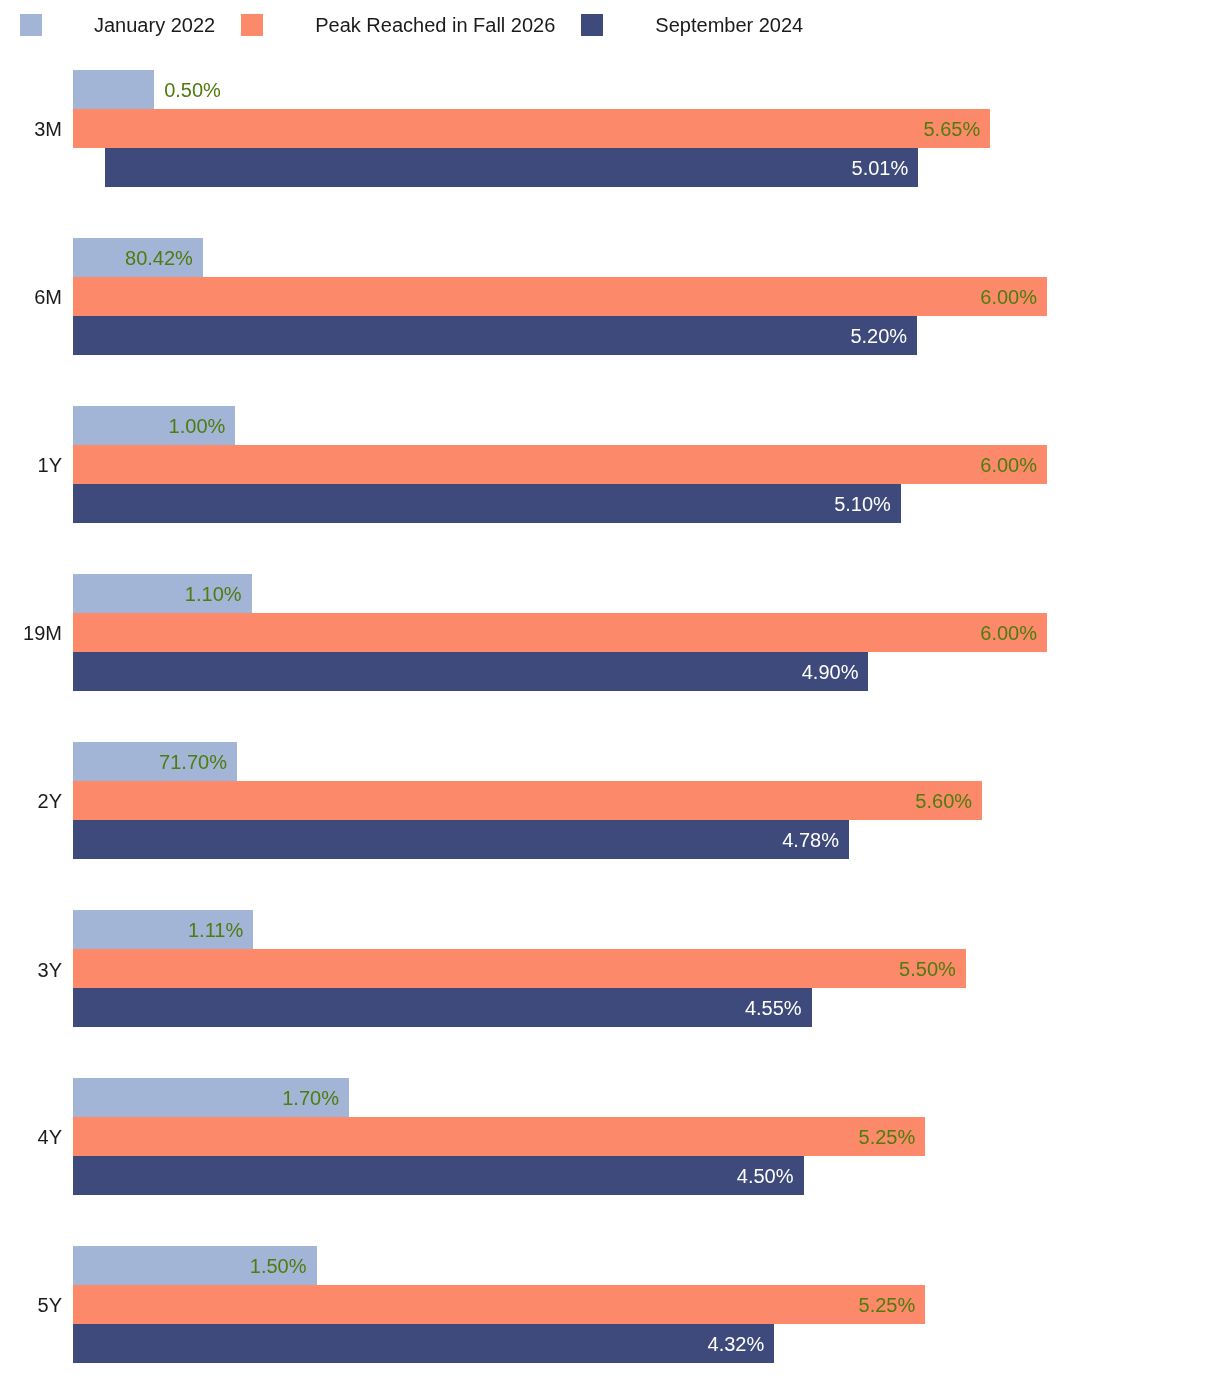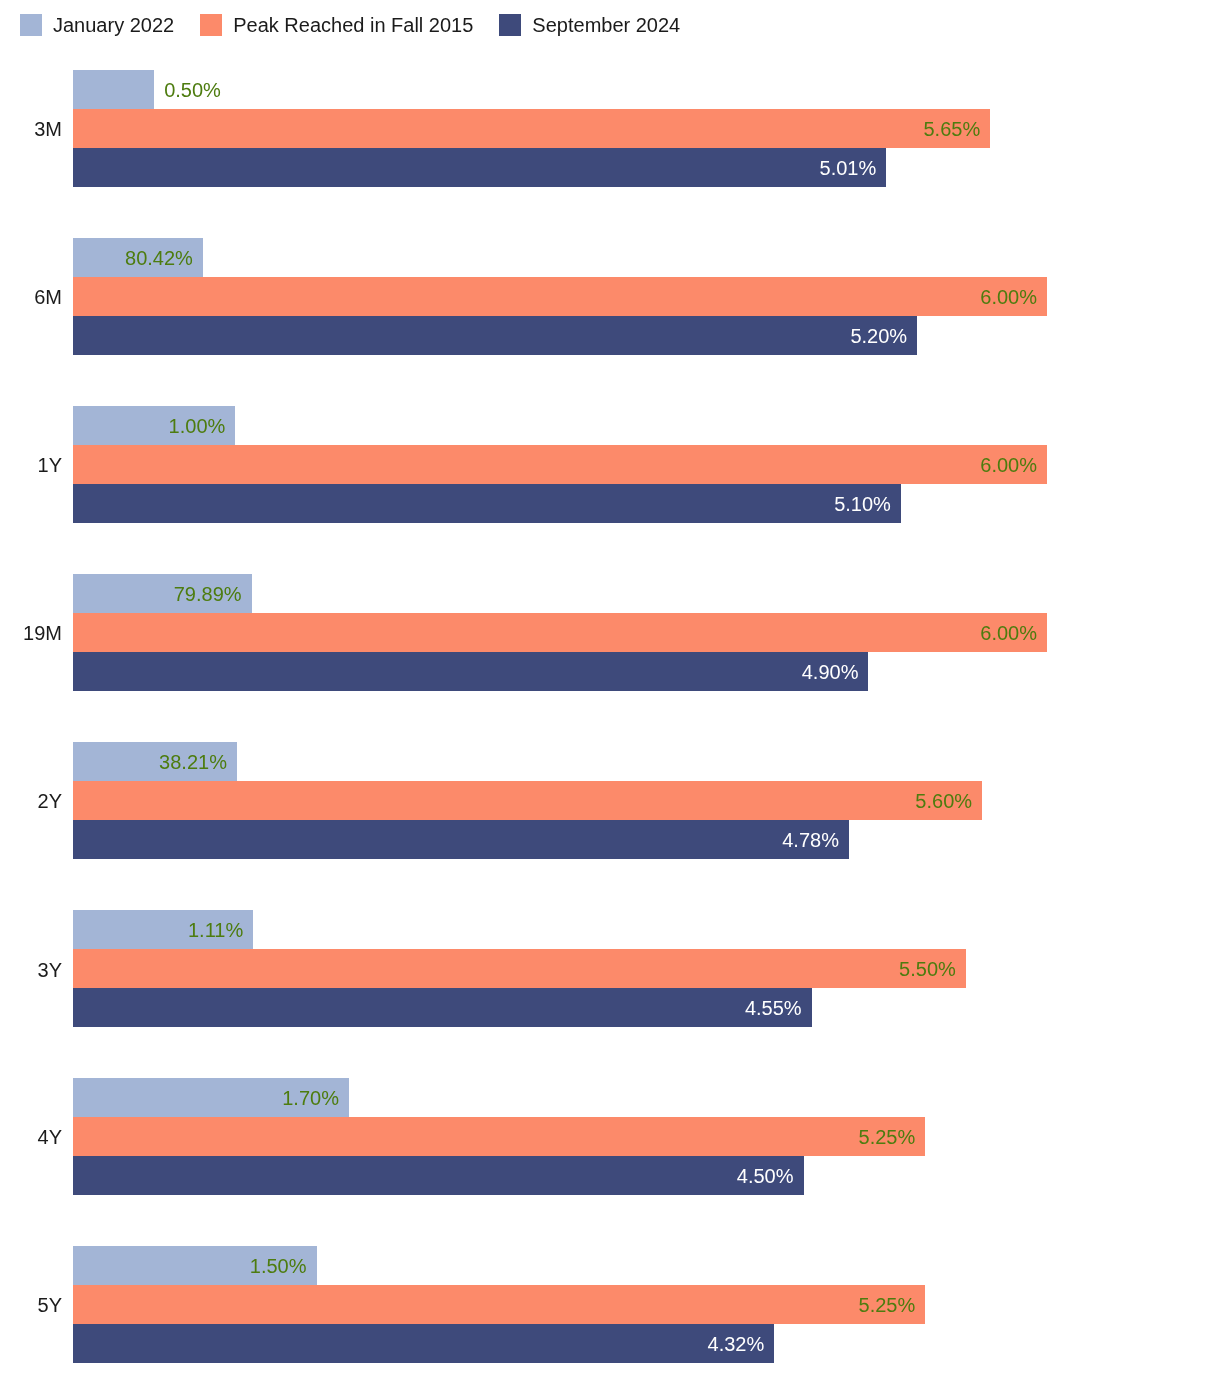--- a/index.html
+++ b/index.html
@@ -23,20 +23,21 @@
     top: 12px;
     height: 26px;
     display: flex;
     align-items: center;
     gap: 0px;
   }
   .legend-item {
     display: flex;
     align-items: center;
     margin-right: 26px;
+    gap: 41px;
   }
   .legend-swatch {
     width: 22px;
     height: 22px;
     flex: 0 0 22px;
     margin-right: 11px;
   }
   .legend-label {
     font-size: 20px;
     line-height: 22px;
@@ -100,40 +101,40 @@
 </head>
 <body>
 
 <div id="legend">
     <div class="legend-item">
       <span class="legend-swatch" style="background: rgb(163, 181, 214);"></span>
       <span class="legend-label">January 2022</span>
     </div>
     <div class="legend-item">
       <span class="legend-swatch" style="background: rgb(252, 138, 106);"></span>
-      <span class="legend-label">Peak Reached in Fall 2015</span>
+      <span class="legend-label">Peak Reached in Fall 2026</span>
     </div>
     <div class="legend-item">
       <span class="legend-swatch" style="background: rgb(62, 74, 123);"></span>
       <span class="legend-label">September 2024</span>
     </div>
   </div>
 
 <div id="plot">
     <div class="group" style="top: 70px; height: 117px;">
       <div class="cat-label" style="top: 48.5px;">3M</div>
       <div class="bar-row" style="top: 0px; width: 81.1667px;">
         <div class="bar" style="width: 81.1667px; background: rgb(163, 181, 214);"></div>
         <div class="bar-value outside v-dark">0.50%</div>
       </div>
       <div class="bar-row" style="top: 39px; width: 917.183px;">
         <div class="bar" style="width: 917.183px; background: rgb(252, 138, 106);"></div>
         <div class="bar-value inside v-dark">5.65%</div>
       </div>
-      <div class="bar-row" style="top: 78px; width: 813.29px;">
+      <div class="bar-row" style="top: 78px; width: 813.29px; margin-left: 32px;">
         <div class="bar" style="width: 813.29px; background: rgb(62, 74, 123);"></div>
         <div class="bar-value inside v-light">5.01%</div>
       </div>
     </div>
     <div class="group" style="top: 238px; height: 117px;">
       <div class="cat-label" style="top: 48.5px;">6M</div>
       <div class="bar-row" style="top: 0px; width: 129.867px;">
         <div class="bar" style="width: 129.867px; background: rgb(163, 181, 214);"></div>
         <div class="bar-value inside v-dark">80.42%</div>
       </div>
@@ -158,36 +159,36 @@
       </div>
       <div class="bar-row" style="top: 78px; width: 827.9px;">
         <div class="bar" style="width: 827.9px; background: rgb(62, 74, 123);"></div>
         <div class="bar-value inside v-light">5.10%</div>
       </div>
     </div>
     <div class="group" style="top: 574px; height: 117px;">
       <div class="cat-label" style="top: 48.5px;">19M</div>
       <div class="bar-row" style="top: 0px; width: 178.567px;">
         <div class="bar" style="width: 178.567px; background: rgb(163, 181, 214);"></div>
-        <div class="bar-value inside v-dark">79.89%</div>
+        <div class="bar-value inside v-dark">1.10%</div>
       </div>
       <div class="bar-row" style="top: 39px; width: 974px;">
         <div class="bar" style="width: 974px; background: rgb(252, 138, 106);"></div>
         <div class="bar-value inside v-dark">6.00%</div>
       </div>
       <div class="bar-row" style="top: 78px; width: 795.433px;">
         <div class="bar" style="width: 795.433px; background: rgb(62, 74, 123);"></div>
         <div class="bar-value inside v-light">4.90%</div>
       </div>
     </div>
     <div class="group" style="top: 742px; height: 117px;">
       <div class="cat-label" style="top: 48.5px;">2Y</div>
       <div class="bar-row" style="top: 0px; width: 163.957px;">
         <div class="bar" style="width: 163.957px; background: rgb(163, 181, 214);"></div>
-        <div class="bar-value inside v-dark">38.21%</div>
+        <div class="bar-value inside v-dark">71.70%</div>
       </div>
       <div class="bar-row" style="top: 39px; width: 909.067px;">
         <div class="bar" style="width: 909.067px; background: rgb(252, 138, 106);"></div>
         <div class="bar-value inside v-dark">5.60%</div>
       </div>
       <div class="bar-row" style="top: 78px; width: 775.953px;">
         <div class="bar" style="width: 775.953px; background: rgb(62, 74, 123);"></div>
         <div class="bar-value inside v-light">4.78%</div>
       </div>
     </div>

